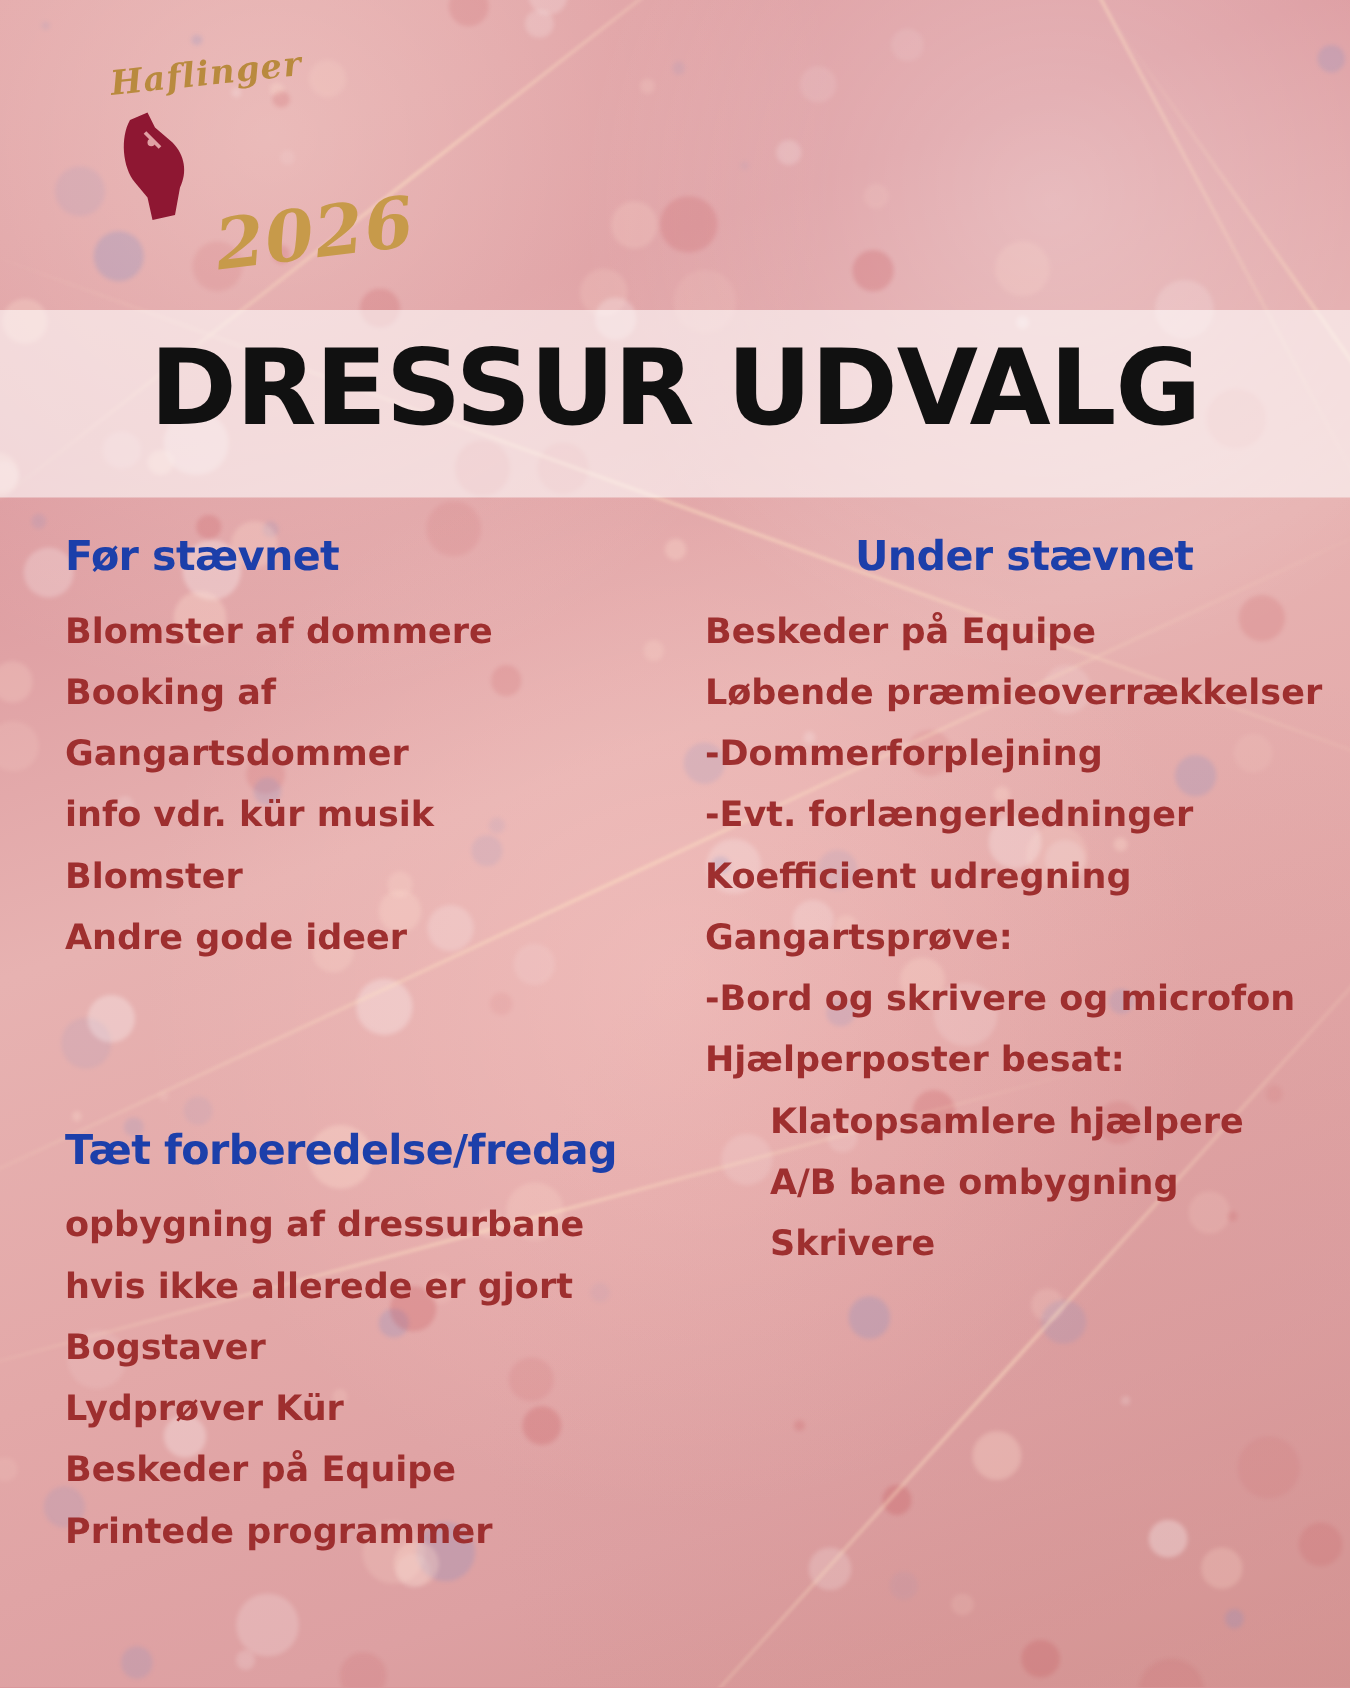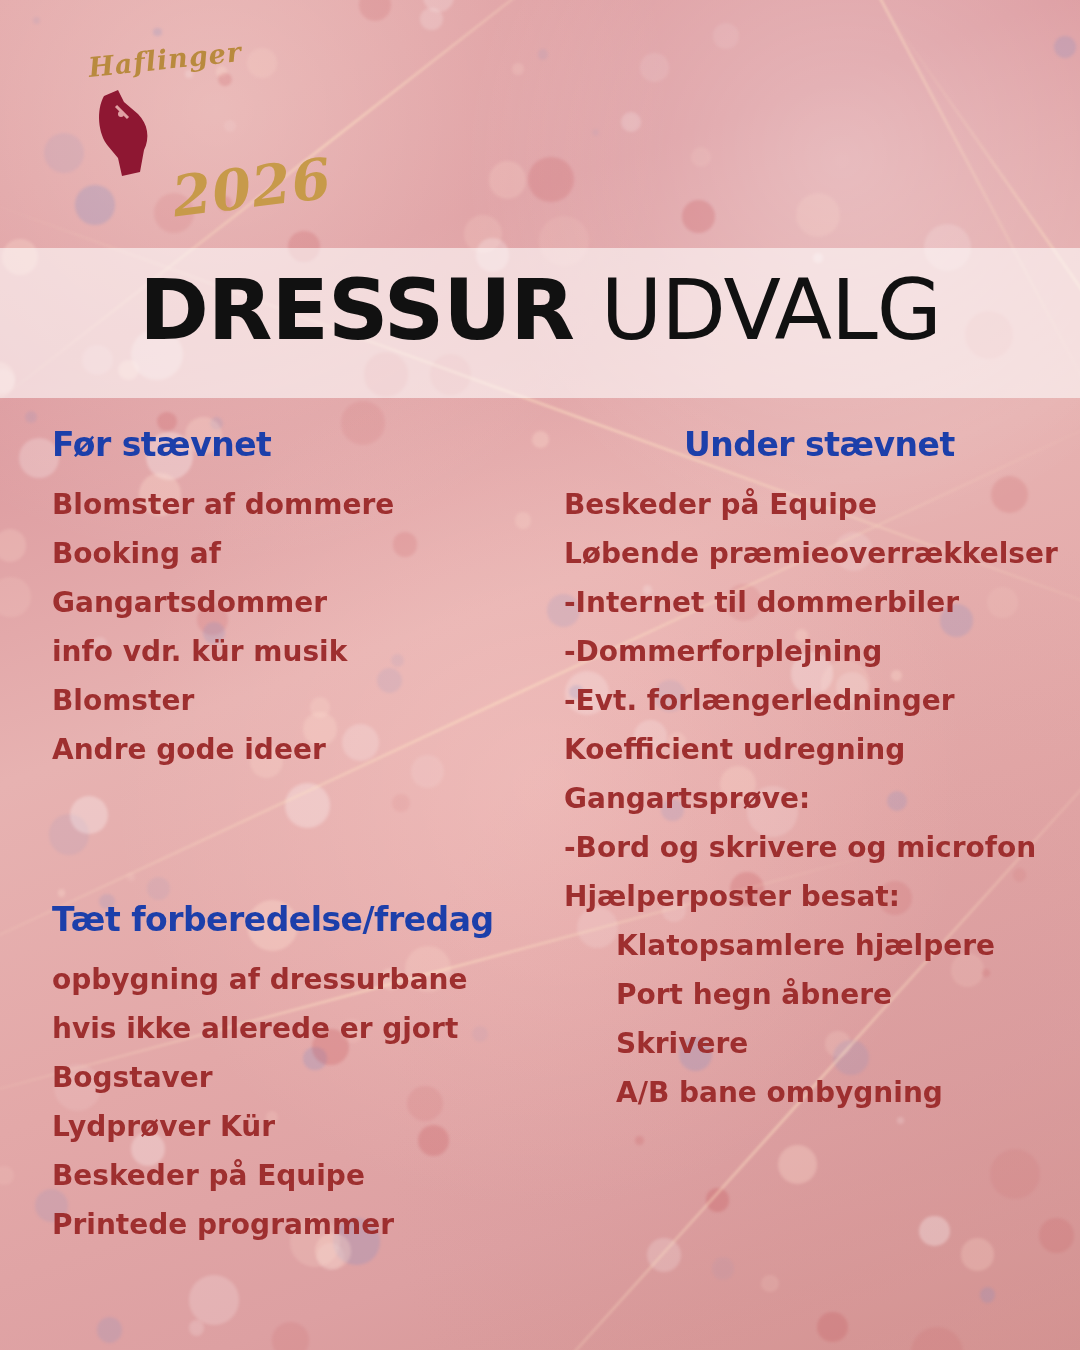--- a/index.html
+++ b/index.html
@@ -119,21 +119,21 @@
     top: 262px;
     width: 1080px;
     text-align: center;
     font-family: "DejaVu Sans", sans-serif;
     font-size: 84px;
     line-height: 96px;
     color: #111;
     white-space: nowrap;
   }
   .headline .strong { font-weight: bold; letter-spacing: -1px; }
-  .headline .light  { font-weight: normal; letter-spacing: -1px; }
+  .headline .light  { font-weight: bold; letter-spacing: -1px; }
 
   .columns {
     position: absolute;
     left: 0;
     top: 425px;
     width: 1080px;
     height: 900px;
   }
   .col {
     position: absolute;
@@ -361,28 +361,26 @@
         <div class="item">Beskeder på Equipe</div>
         <div class="item">Printede programmer</div>
       </div>
     </div>
 
     <div class="col col-right">
       <div>
         <div class="sec-title centered">Under stævnet</div>
         <div class="item">Beskeder på Equipe</div>
         <div class="item">Løbende præmieoverrækkelser</div>
-        <div class="item">-Internet til dommerbiler</div>
         <div class="item">-Dommerforplejning</div>
         <div class="item">-Evt. forlængerledninger</div>
         <div class="item">Koefficient udregning</div>
         <div class="item">Gangartsprøve:</div>
         <div class="item">-Bord og skrivere og microfon</div>
         <div class="item">Hjælperposter besat:</div>
         <div class="item indent">Klatopsamlere hjælpere</div>
-        <div class="item indent">Port hegn åbnere</div>
+        <div class="item indent">A/B bane ombygning</div>
         <div class="item indent">Skrivere</div>
-        <div class="item indent">A/B bane ombygning</div>
       </div>
     </div>
   </div>
 
 </div>
 
 </body></html>

